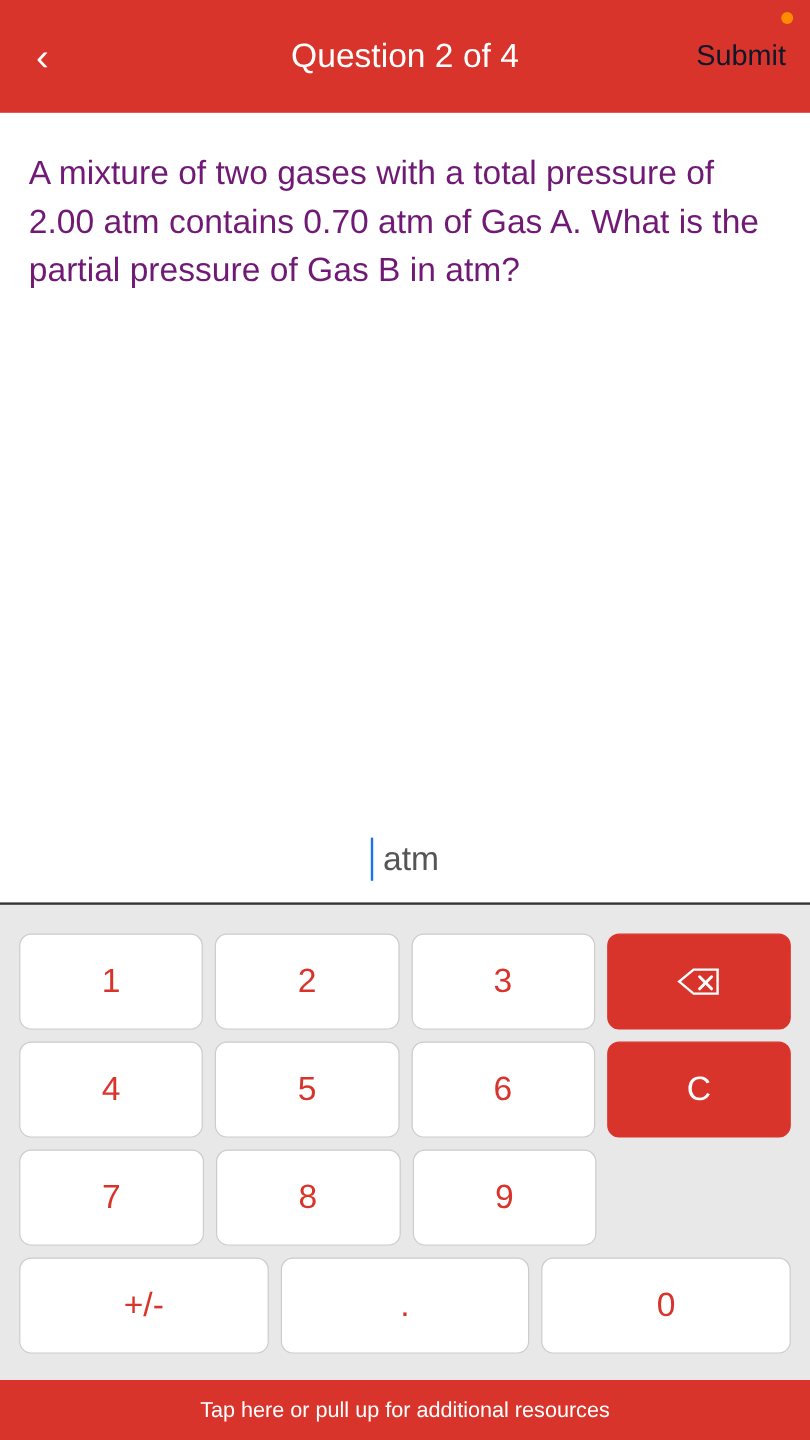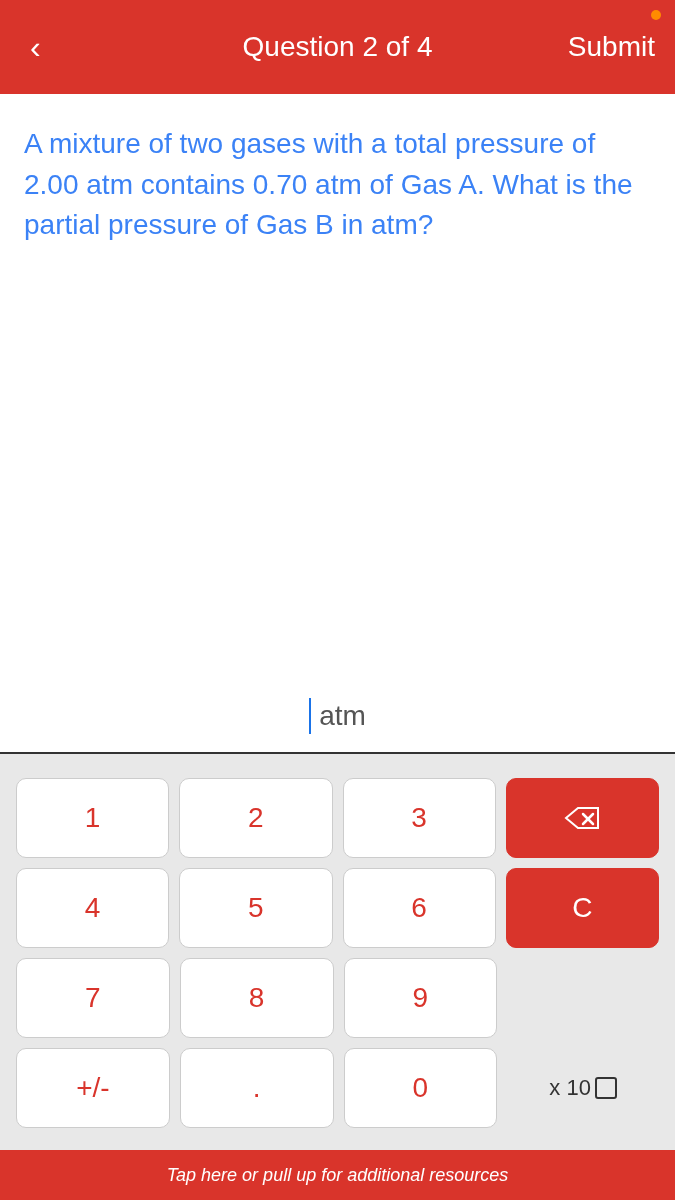--- a/index.html
+++ b/index.html
@@ -40,22 +40,22 @@
     .header-title {
       color: #ffffff;
       font-size: 28px;
       font-weight: 500;
       position: absolute;
       left: 50%;
       transform: translateX(-50%);
     }
 
     .header-submit {
-      color: #ffffff;
-      font-size: 28px;
+      color: #0f172a;
+      font-size: 24px;
       font-weight: 500;
       cursor: pointer;
       margin-left: 13px;
     }
 
     .header-dot {
       position: absolute;
       top: 10px;
       right: 14px;
       width: 10px;
@@ -65,21 +65,21 @@
     }
 
     
     .question-area {
       padding: 30px 24px 20px 24px;
       background: #ffffff;
     }
 
     .question-text {
       font-size: 28px;
-      color: #3b82f6;
+      color: #701a75;
       line-height: 1.45;
       font-weight: 400;
     }
 
     
     .calculator-area {
       position: absolute;
       bottom: 50px;
       left: 0;
       right: 0;
@@ -196,21 +196,20 @@
       display: flex;
       align-items: center;
       justify-content: center;
       cursor: pointer;
     }
 
     .bottom-bar-text {
       color: #ffffff;
       font-size: 18px;
       font-weight: 400;
-      font-style: italic;
     }
   </style>
 </head>
 <body>
 
 <div class="header">
   <div class="header-back">‹</div>
   <div class="header-title">Question 2 of 4</div>
   <div class="header-submit">Submit</div>
   <div class="header-dot"></div>
@@ -253,24 +252,20 @@
       <button class="key">7</button>
       <button class="key">8</button>
       <button class="key">9</button>
       <div class="key-empty"></div>
     </div>
 
     <div class="keypad-row">
       <button class="key">+/-</button>
       <button class="key">.</button>
       <button class="key">0</button>
-      <button class="key-x10">
-        <span>x 10</span>
-        <span class="key-x10-box"></span>
-      </button>
     </div>
 
   </div>
 </div>
 
 <div class="bottom-bar">
   <span class="bottom-bar-text">Tap here or pull up for additional resources</span>
 </div>
 
 </body></html>

